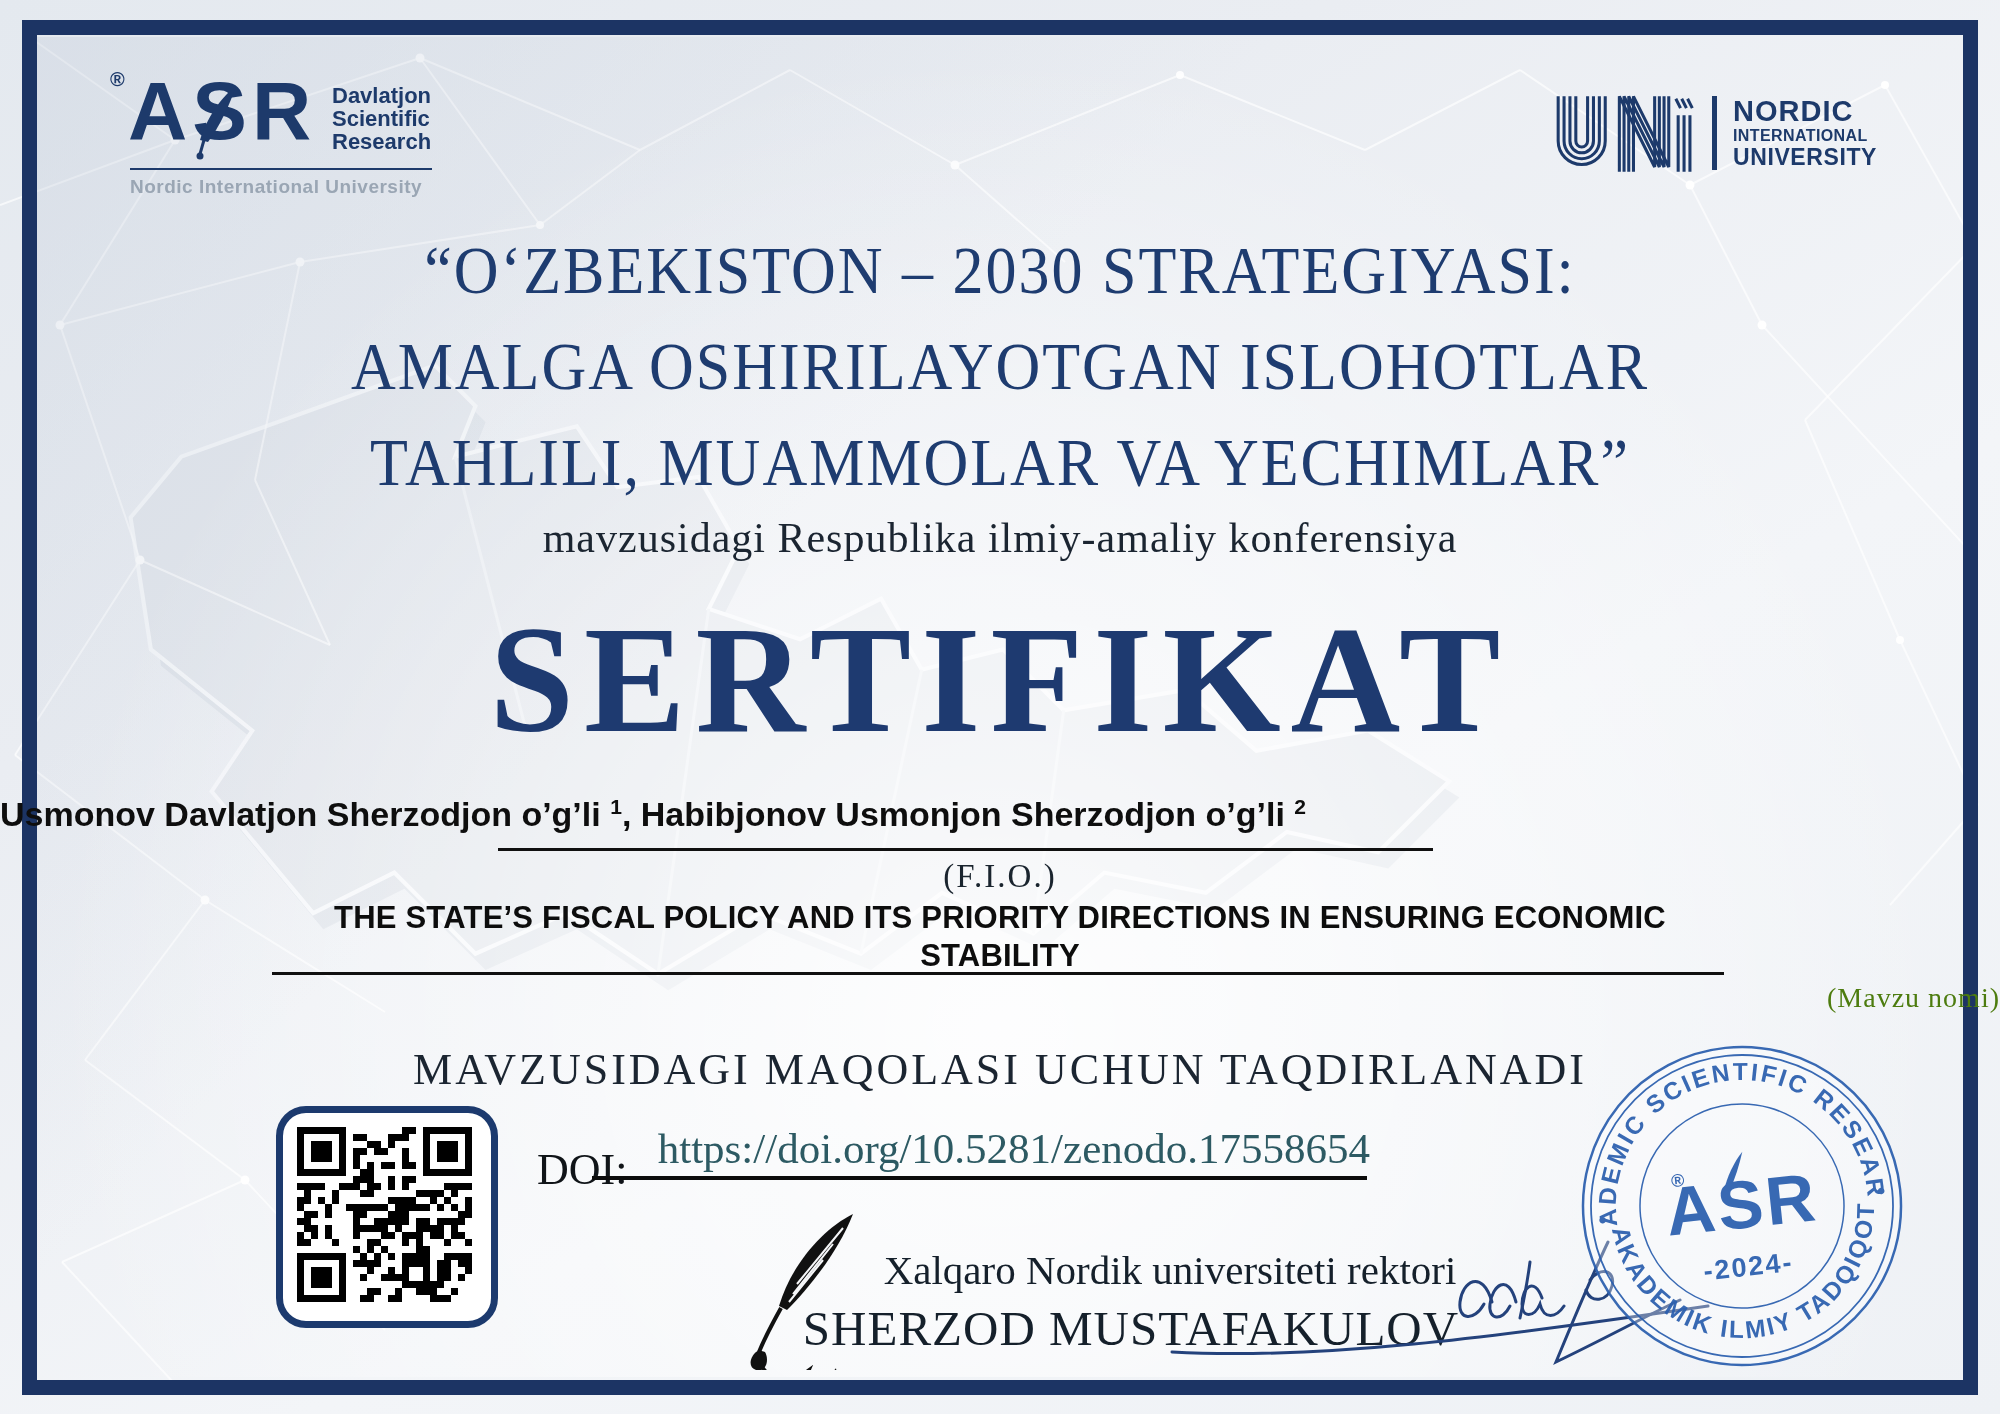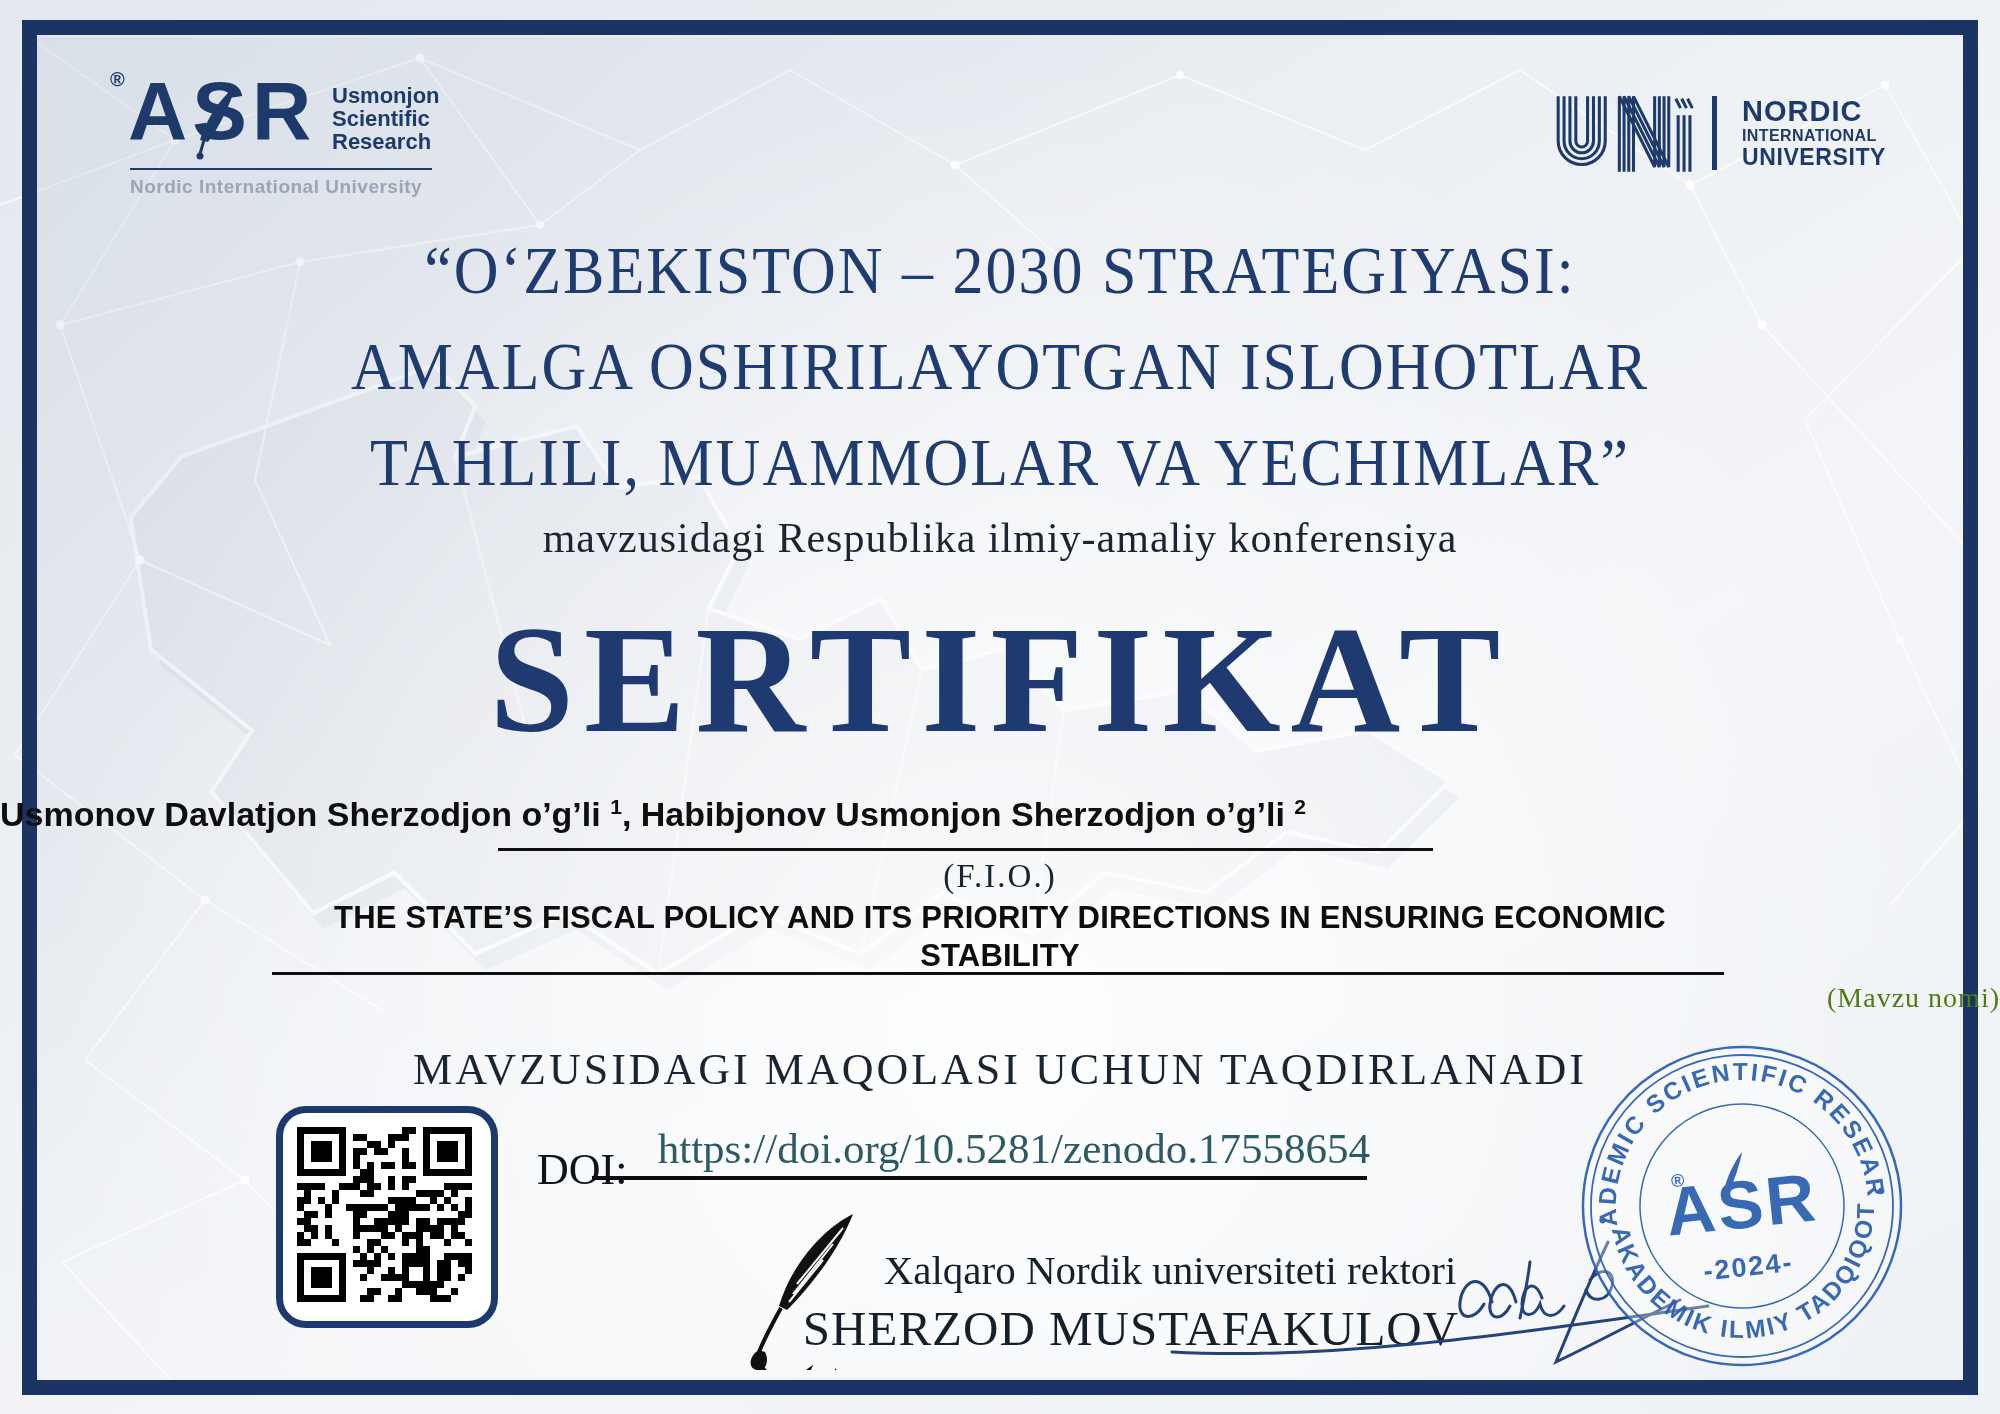--- a/index.html
+++ b/index.html
@@ -19,21 +19,21 @@
            font-size:20px;color:#1d3a6b}
   .asr-abbr{left:128px;top:70px;font-family:"Liberation Sans",sans-serif;font-weight:bold;
             font-size:82px;line-height:82px;letter-spacing:5px;color:#1d3a6b;transform:scaleY(1.0)}
   .asr-tagline{left:332px;top:84px;font-family:"Liberation Sans",sans-serif;font-weight:bold;
                font-size:22px;line-height:23px;color:#1d3a6b}
   .asr-rule{left:130px;top:168px;width:302px;height:2px;background:#1d3a6b}
   .asr-sub{left:130px;top:176px;font-family:"Liberation Sans",sans-serif;font-weight:bold;
            font-size:19px;letter-spacing:.5px;color:#9aa6b4}
   
   .uni-glyph{left:1552px;top:94px}
-  .uni-text{left:1712px;top:96px;border-left:5px solid #1d3a6b;padding-left:25px;
+  .uni-text{left:1712px;top:96px;border-left:5px solid #1d3a6b;padding-left:16px;
             font-family:"Liberation Sans",sans-serif;font-weight:bold;color:#1d3a6b}
   .uni-l1{font-size:29px;line-height:30px;letter-spacing:1px}
   .uni-l2{font-size:16px;line-height:19px;letter-spacing:.4px}
   .uni-l3{font-size:23px;line-height:25px;letter-spacing:.6px}
   
   .conf{left:0;right:0;text-align:center;color:#1e3c70;font-size:62px;letter-spacing:2px;
         line-height:62px;transform:scaleY(1.1);transform-origin:center top}
   .conf1{top:236px}.conf2{top:332px}.conf3{top:428px}
   .subtitle{left:0;right:0;top:514px;text-align:center;font-size:42px;color:#1b2531;letter-spacing:1px}
   .heading{left:0;right:0;top:600px;text-align:center;font-size:152px;line-height:160px;
@@ -134,21 +134,21 @@
 <div class="abs frame"></div>
 
 <div class="abs asr-reg">®</div>
 <div class="abs asr-abbr">ASR</div>
 <svg class="abs" style="left:196px;top:84px" width="44" height="76" viewBox="0 0 44 76" aria-hidden="true">
   <path fill="#1d3a6b" d="M40,2 C24,14 10,36 4,56 L12,58 C24,42 34,20 40,2 Z"></path>
   <path stroke="#1d3a6b" stroke-width="3" fill="none" d="M8,56 L4,70"></path>
   <circle cx="4" cy="72" r="3.5" fill="#1d3a6b"></circle>
 </svg>
 <div class="abs asr-tagline">
-  <div>Usmonjon</div>
+  <div>Davlatjon</div>
   <div>Scientific</div>
   <div>Research</div>
 </div>
 <div class="abs asr-rule"></div>
 <div class="abs asr-sub">Nordic International University</div>
 
 <svg class="abs uni-glyph" width="150" height="80" viewBox="0 0 125 68" aria-hidden="true">
   <g stroke="#1d3a6b" stroke-width="2.6" fill="none">
     <path d="M4,2 V40 A20,20 0 0 0 44,40 V2"></path>
     <path d="M9,2 V40 A15,15 0 0 0 39,40 V2"></path>

